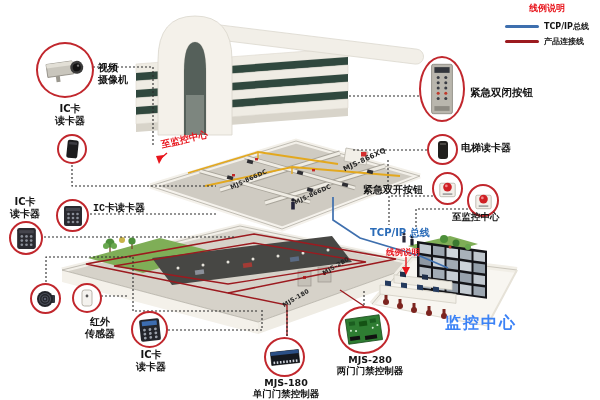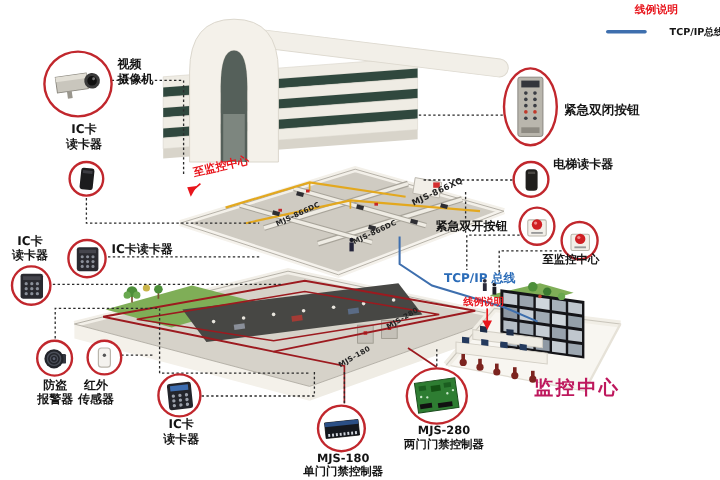--- a/index.html
+++ b/index.html
@@ -10,25 +10,25 @@
   .circ{position:absolute;border:2.5px solid #c1272d;border-radius:50%;box-sizing:border-box;
         background:#fff;display:flex;align-items:center;justify-content:center;z-index:6;}
   .circ svg{display:block;}
   
   .lbl{position:absolute;font-weight:bold;color:#141414;font-size:10px;line-height:1.18;
        white-space:pre-line;text-align:center;z-index:7;}
   .lbl-left{text-align:left;}
   .red{color:#e8151c;}
   .blue{color:#2b6cb8;}
   .tiny{font-size:6px;letter-spacing:.3px;transform-origin:0 0;color:#232323;}
-  .big-red{font-size:16px;letter-spacing:2px;color:#be185d;}
+  .big-red{font-size:16px;letter-spacing:2px;color:#3b82f6;}
   
   .legend{position:absolute;left:505px;top:2px;width:92px;z-index:8;}
   .legend-title{font-size:9px;font-weight:bold;color:#e8151c;margin:0 0 6px 24px;}
-  .legend-row{display:flex;align-items:center;gap:19px;margin-bottom:4px;}
+  .legend-row{display:flex;align-items:center;gap:5px;margin-bottom:4px;}
   .sw{width:34px;height:3.5px;border-radius:2px;flex:0 0 auto;}
   .sw-tcpip{background:#3e6fae;}
   .sw-rs485{background:#e3a81e;}
   .sw-product{background:#9c1a1f;}
   .legend-label{font-size:8px;font-weight:bold;color:#151515;white-space:nowrap;}
 </style>
 </head>
 <body>
 
 <div class="stage">
@@ -237,20 +237,24 @@
       <polygon points="402,267 410,267 406,275" fill="#e8151c"></polygon>
     </g>
   </svg>
 
   <div class="legend">
     <div class="legend-title">线例说明</div>
     <div class="legend-row">
       <span class="sw sw-tcpip"></span>
       <span class="legend-label">TCP/IP总线</span>
     </div>
+    <div class="legend-row">
+      <span class="sw sw-product"></span>
+      <span class="legend-label">产品连接线</span>
+    </div>
   </div>
 
   <div class="circ" style="left:36px;top:42px;width:58px;height:56px;">
     <svg width="48" height="44" viewBox="0 0 48 44">
       <g transform="rotate(-8 24 22)">
         <rect x="6" y="14" width="26" height="13" fill="#c9c6bd" stroke="#8a877e" stroke-width="0.8"></rect>
         <rect x="6" y="14" width="26" height="4" fill="#e2dfd6"></rect>
         <circle cx="36" cy="21" r="6.5" fill="#3a3a3a"></circle>
         <circle cx="36" cy="21" r="4" fill="#111"></circle>
         <circle cx="37.5" cy="19.5" r="1.2" fill="#777"></circle>
@@ -415,39 +419,37 @@
 
   <div class="circ" style="left:467px;top:184px;width:32px;height:33px;">
     <svg width="25" height="26" viewBox="0 0 26 26">
       <rect x="5" y="7" width="16" height="14" rx="1.5" fill="#f2efe9" stroke="#b9b5aa" stroke-width="0.9"></rect>
       <circle cx="13" cy="11" r="4.5" fill="#cf1f24"></circle>
       <circle cx="11.8" cy="9.8" r="1.4" fill="#f08a8c"></circle>
       <rect x="8" y="17.5" width="10" height="1.6" fill="#999"></rect>
     </svg>
   </div>
 
-  <div class="lbl lbl-left" style="left:98px;top:49px;">视频
+  <div class="lbl lbl-left" style="left:98px;top:62px;">视频
 摄像机</div>
   <div class="lbl" style="left:50px;top:103px;width:40px;">IC卡
 读卡器</div>
   <div class="lbl" style="left:4px;top:196px;width:42px;">IC卡
 读卡器</div>
-  <div class="lbl" style="left:93px;top:203px;">IC卡读卡器</div>
-  <div class="lbl" style="left:24px;top:316px;width:44px;">防盗
-报警器</div>
-  <div class="lbl" style="left:60px;top:316px;width:40px;">红外
+  <div class="lbl" style="left:93px;top:203px;font-family:Liberation Mono, monospace;">IC卡读卡器</div>
+  <div class="lbl" style="left:80px;top:316px;width:40px;">红外
 传感器</div>
   <div class="lbl" style="left:132px;top:349px;width:38px;">IC卡
 读卡器</div>
   <div class="lbl" style="left:238px;top:377px;width:96px;font-size:9.5px;">MJS-180
 单门门禁控制器</div>
   <div class="lbl" style="left:322px;top:354px;width:96px;font-size:9.5px;">MJS-280
 两门门禁控制器</div>
   <div class="lbl" style="left:470px;top:86px;font-size:10.5px;">紧急双闭按钮</div>
-  <div class="lbl" style="left:461px;top:132px;">电梯读卡器</div>
+  <div class="lbl" style="left:461px;top:142px;">电梯读卡器</div>
   <div class="lbl" style="left:363px;top:184px;font-size:10px;">紧急双开按钮</div>
   <div class="lbl" style="left:452px;top:211px;font-size:9.5px;">至监控中心</div>
 
   <div class="lbl blue" style="left:370px;top:227px;">TCP/IP 总线</div>
   <div class="lbl red" style="left:386px;top:247px;font-size:8.5px;">线例说明</div>
   <div class="lbl red" style="left:160px;top:139px;font-size:9.5px;transform:rotate(-13deg);transform-origin:0 0;">至监控中心</div>
   <div class="lbl big-red" style="left:445px;top:314px;">监控中心</div>
 
   <div class="lbl tiny" style="left:229px;top:184px;transform:rotate(-25deg);">MJS-866DC</div>
   <div class="lbl tiny" style="left:342px;top:166px;font-size:7px;transform:rotate(-25deg);">MJS-866XQ</div>

